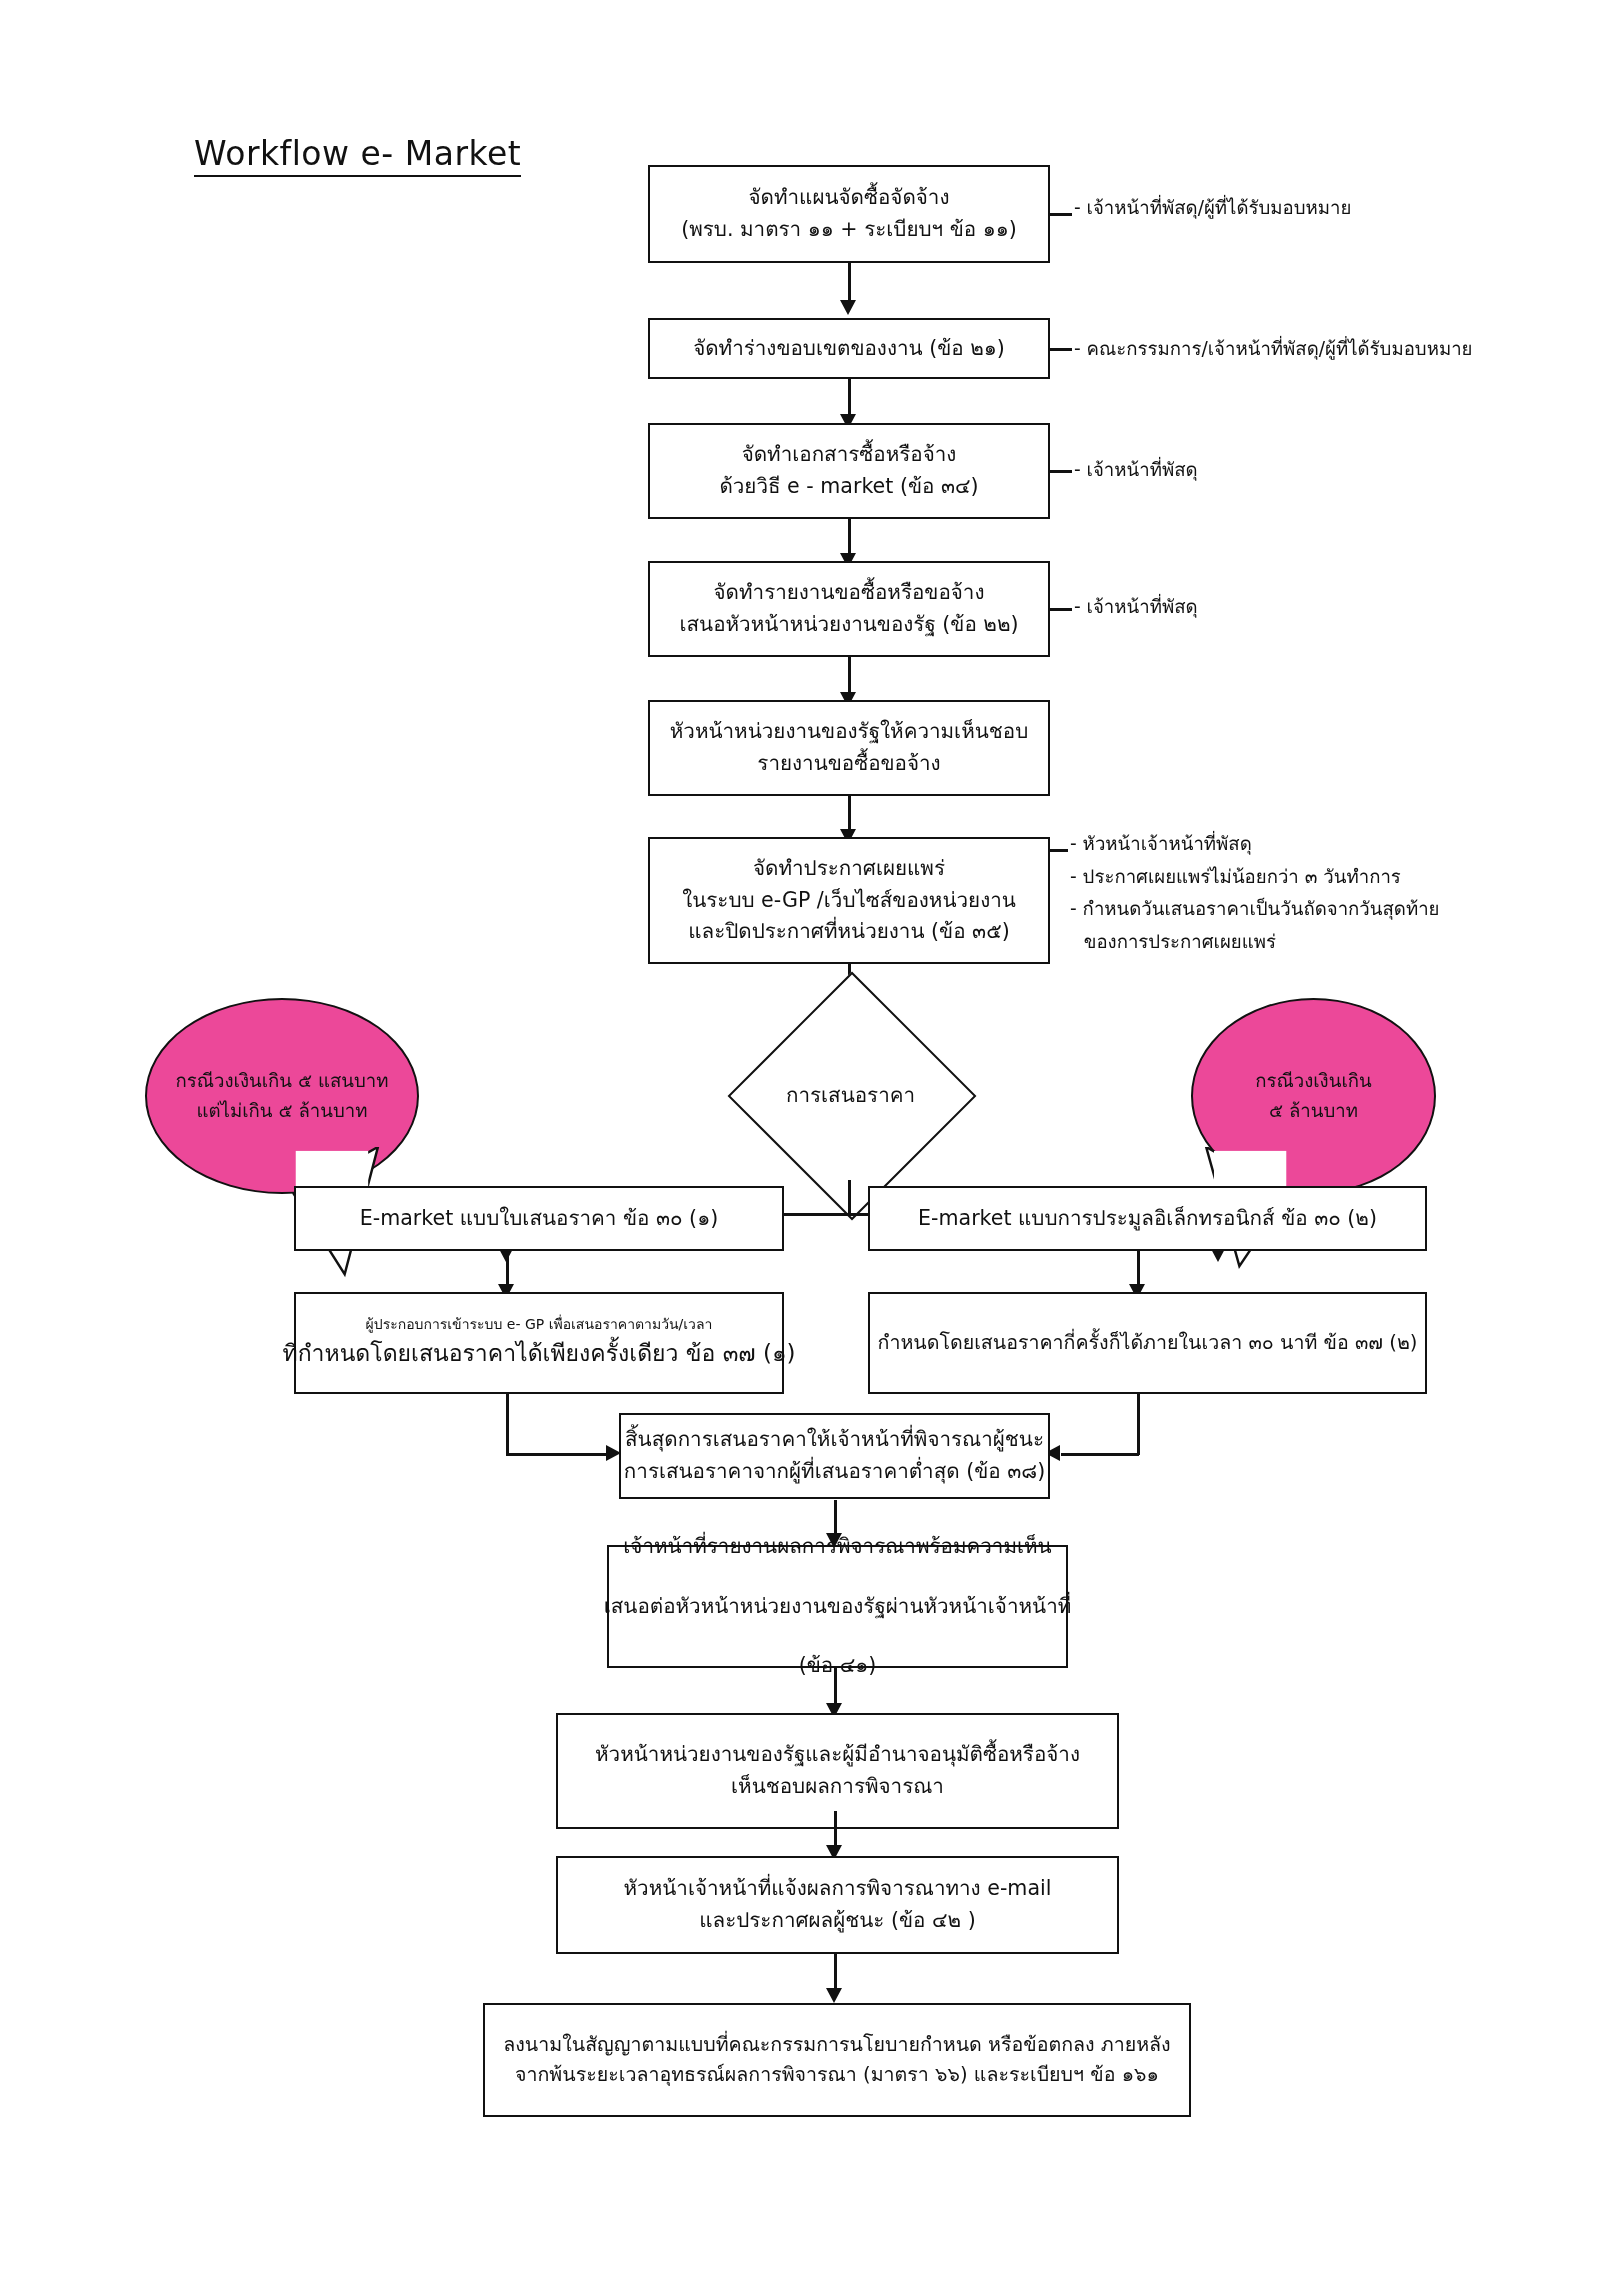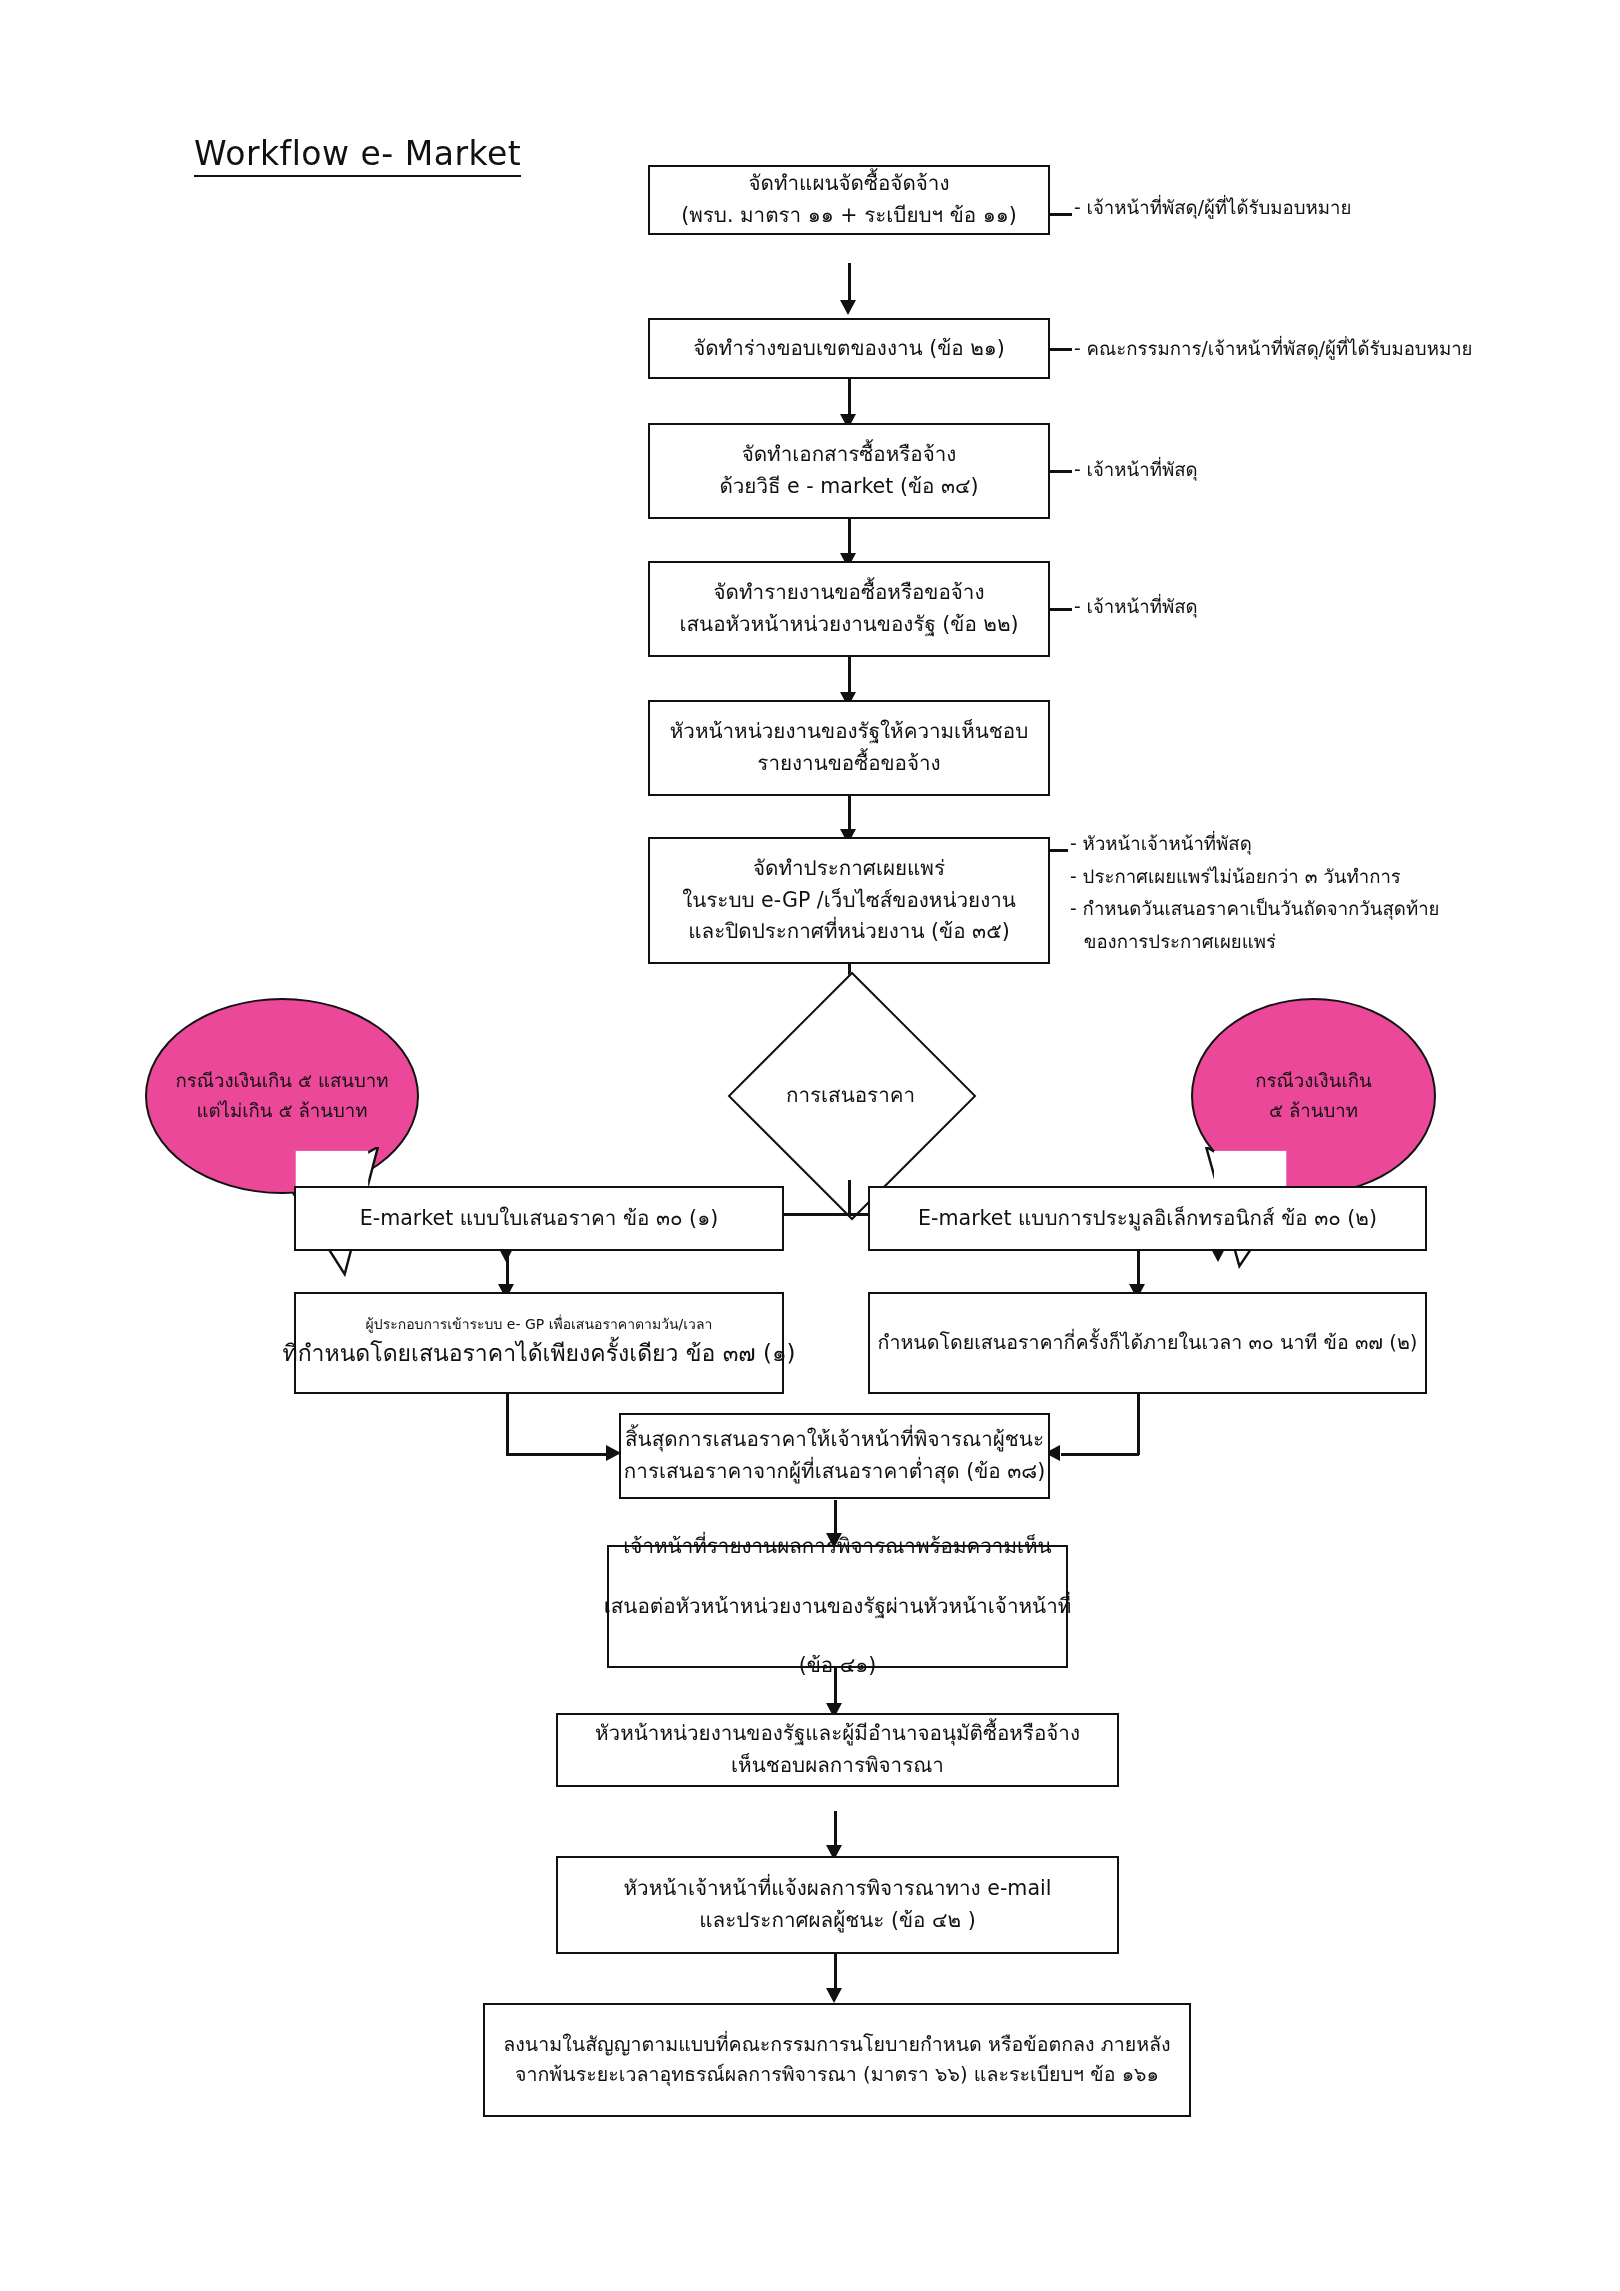--- a/index.html
+++ b/index.html
@@ -68,21 +68,21 @@
   }
   .tail{position:absolute;}
 </style>
 </head>
 <body>
 
 <div class="canvas">
 
   <div class="abs title">Workflow e- Market</div>
 
-  <div class="abs box" style="left:648px;top:165px;width:402px;height:70px;">
+  <div class="abs box" style="left:648px;top:165px;width:402px;height:98px;">
     <span class="l">จัดทำแผนจัดซื้อจัดจ้าง</span>
     <span class="l">(พรบ. มาตรา ๑๑ + ระเบียบฯ ข้อ ๑๑)</span>
   </div>
   <div class="abs hline" style="left:1050px;top:213px;width:21.6px;"></div>
   <div class="abs note" style="left:1074px;top:192px;">
     <span class="l">- เจ้าหน้าที่พัสดุ/ผู้ที่ได้รับมอบหมาย</span>
   </div>
 
   <div class="abs vline" style="left:848px;top:263px;height:43px;"></div>
   <div class="abs arrow-down" style="left:840px;top:300px;"></div>
@@ -217,21 +217,21 @@
 
   <div class="abs box" style="left:607px;top:1545px;width:461px;height:123px;gap:28px;">
     <span class="l">เจ้าหน้าที่รายงานผลการพิจารณาพร้อมความเห็น</span>
     <span class="l">เสนอต่อหัวหน้าหน่วยงานของรัฐผ่านหัวหน้าเจ้าหน้าที่</span>
     <span class="l">(ข้อ ๔๑)</span>
   </div>
 
   <div class="abs vline" style="left:834px;top:1668px;height:43px;"></div>
   <div class="abs arrow-down" style="left:826px;top:1703px;"></div>
 
-  <div class="abs box" style="left:556px;top:1713px;width:563px;height:74px;">
+  <div class="abs box" style="left:556px;top:1713px;width:563px;height:116px;">
     <span class="l">หัวหน้าหน่วยงานของรัฐและผู้มีอำนาจอนุมัติซื้อหรือจ้าง</span>
     <span class="l">เห็นชอบผลการพิจารณา</span>
   </div>
 
   <div class="abs vline" style="left:834px;top:1811px;height:43px;"></div>
   <div class="abs arrow-down" style="left:826px;top:1845px;"></div>
 
   <div class="abs box" style="left:556px;top:1856px;width:563px;height:98px;">
     <span class="l">หัวหน้าเจ้าหน้าที่แจ้งผลการพิจารณาทาง e-mail</span>
     <span class="l">และประกาศผลผู้ชนะ (ข้อ ๔๒ )</span>

